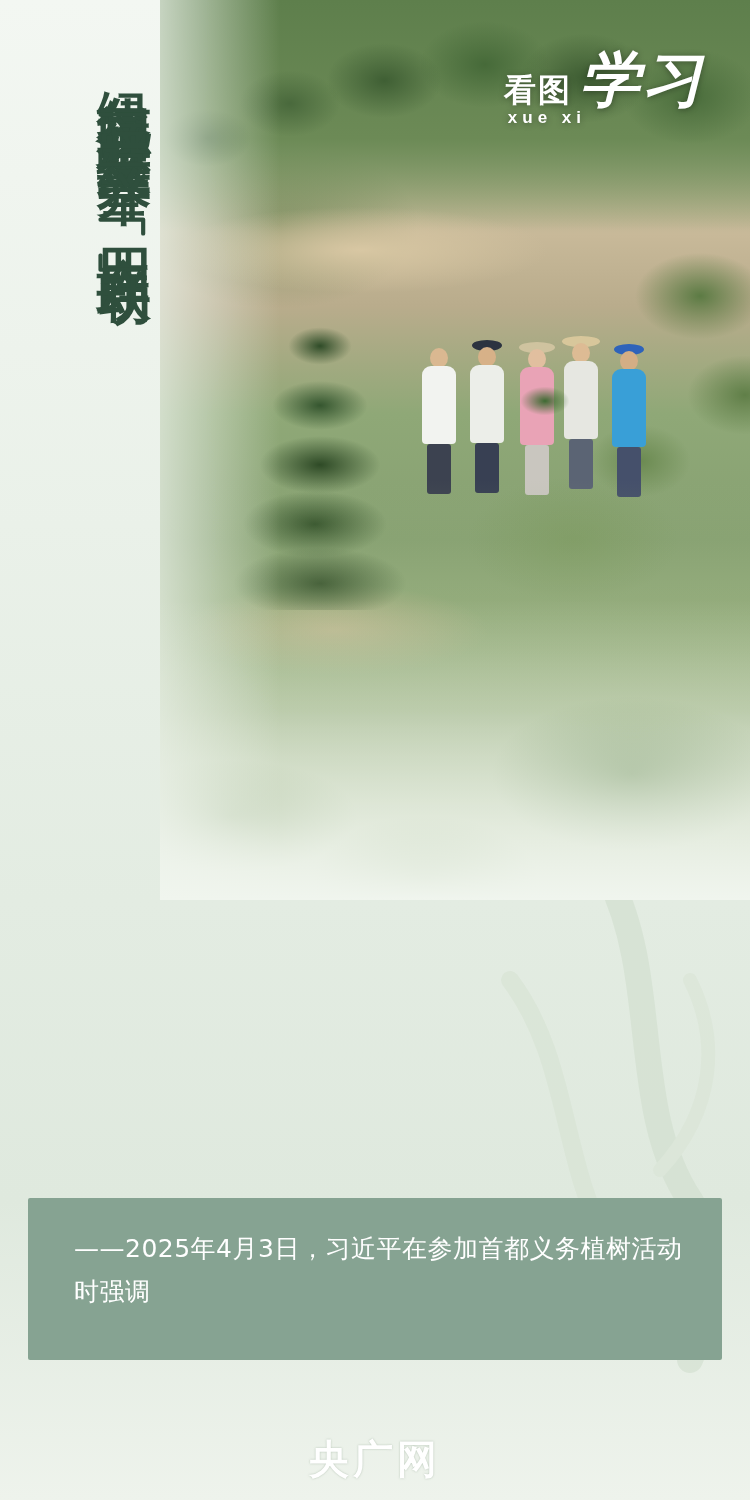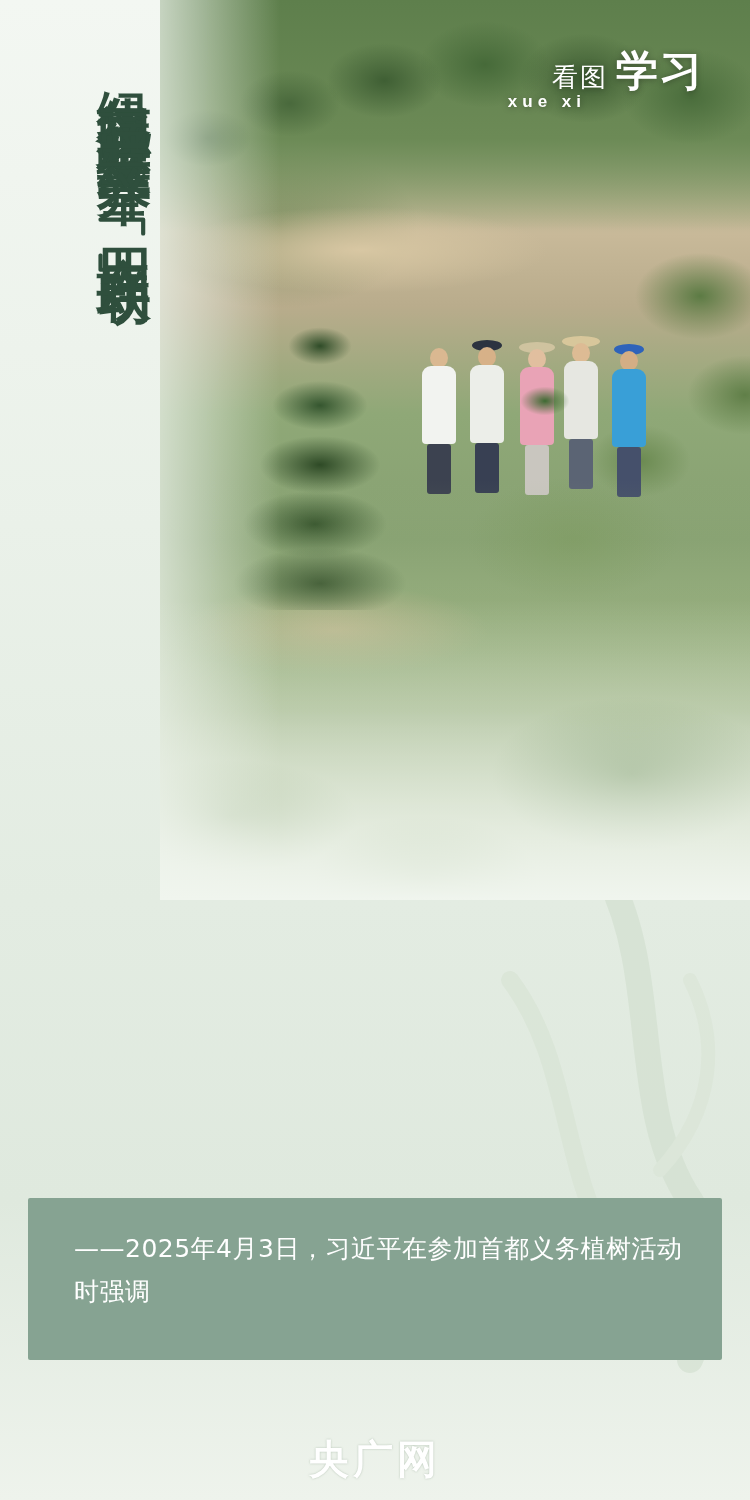--- a/index.html
+++ b/index.html
@@ -122,29 +122,30 @@
     text-shadow: 0 1px 6px rgba(0,0,0,.35);
   }
   .logo-row {
     display: flex;
     align-items: flex-end;
     gap: 8px;
     justify-content: flex-end;
   }
   .logo-kantu {
     font-family: "DejaVu Sans", sans-serif;
-    font-size: 26px;
-    font-weight: 400;
+    font-size: 32px;
+    font-weight: 700;
     letter-spacing: 2px;
     line-height: 1;
   }
   .logo-xuexi-cn {
     font-family: "DejaVu Serif", serif;
-    font-size: 42px;
-    font-weight: 700;
+    font-size: 60px;
+    font-weight: 700;
+    font-style: italic;
     line-height: .9;
     letter-spacing: 2px;
   }
   .logo-pinyin {
     margin-top: 2px;
     font-size: 17px;
     letter-spacing: 5px;
     font-weight: 700;
     padding-right: 118px;
   }

